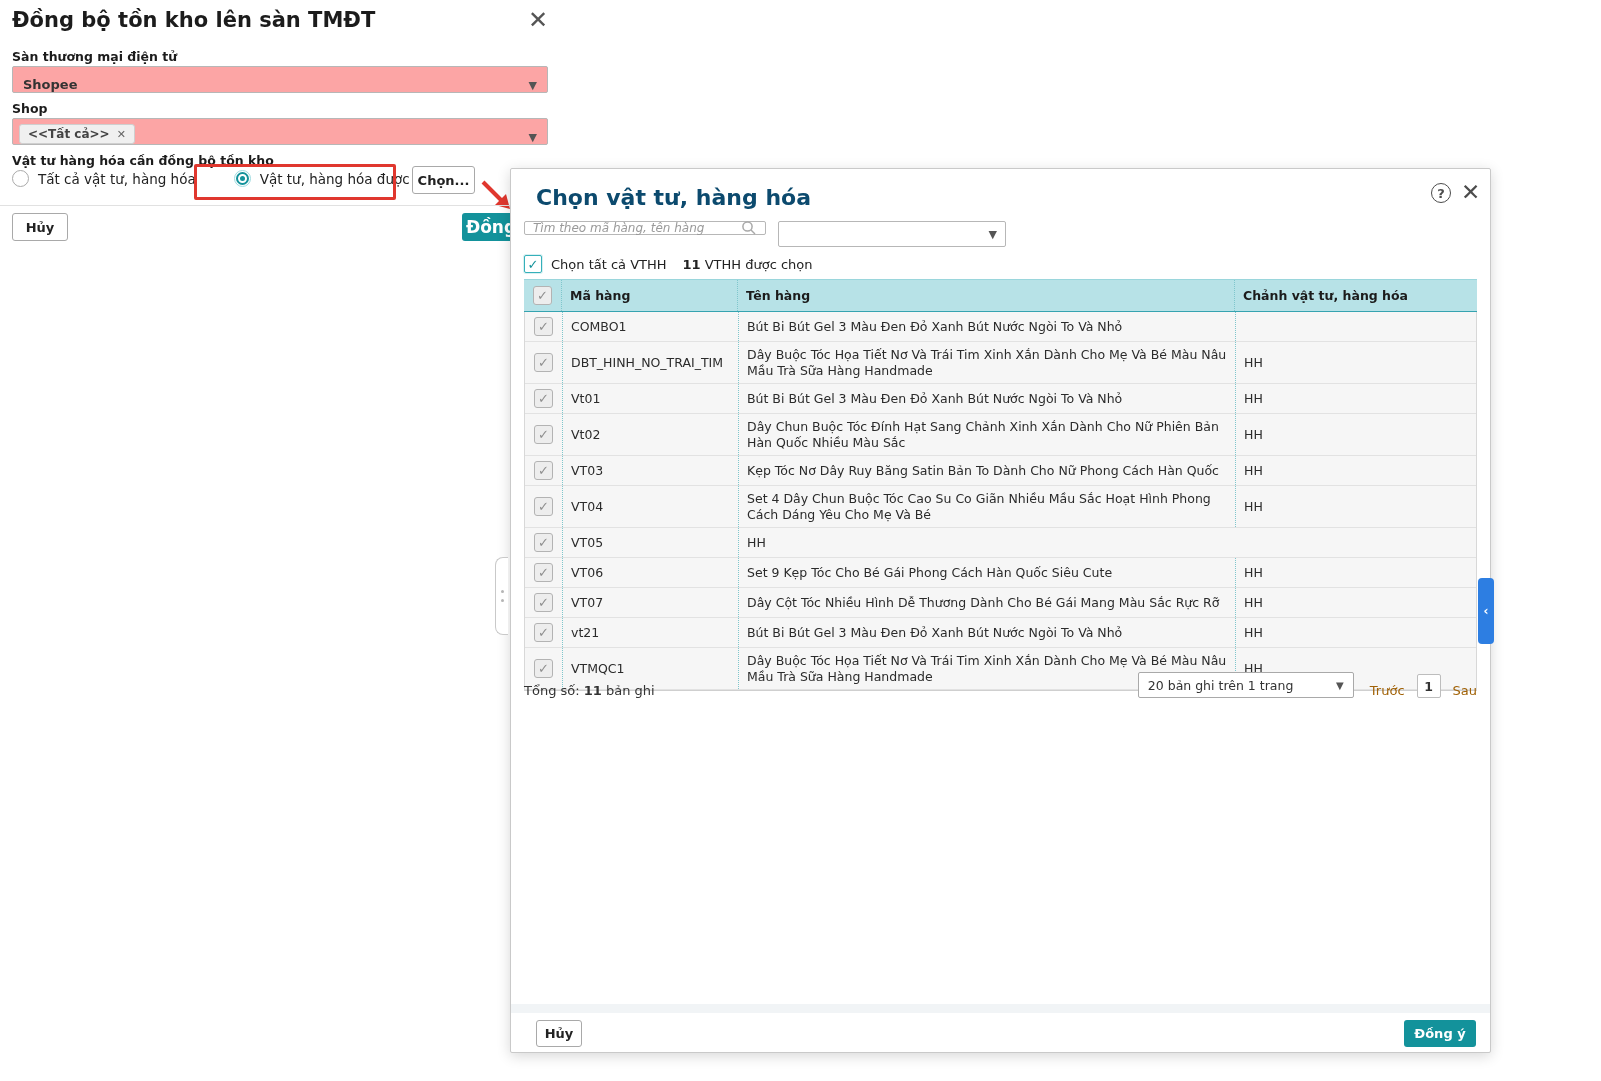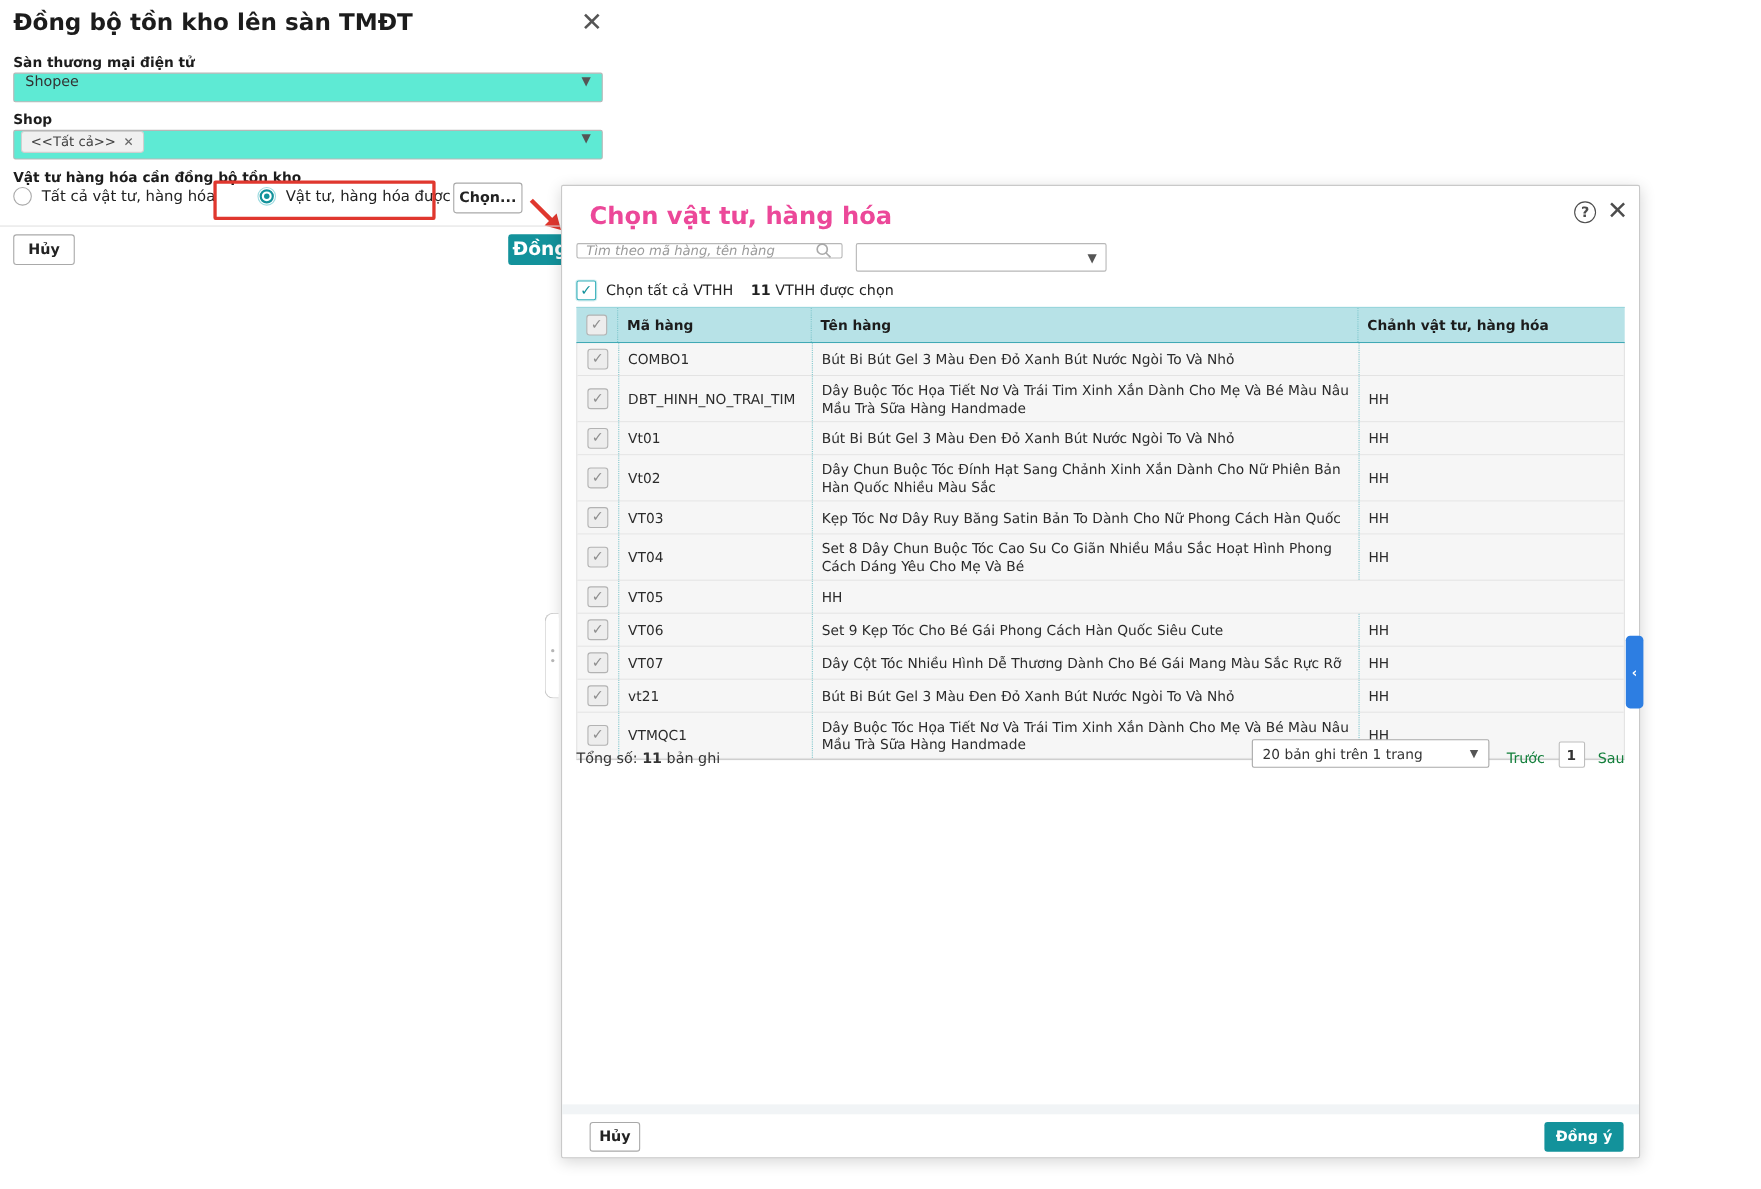--- a/index.html
+++ b/index.html
@@ -10,21 +10,21 @@
   *{box-sizing:border-box;margin:0;padding:0;}
   html,body{background:#fff;}
   body{font-family:"DejaVu Sans","Liberation Sans",sans-serif;color:var(--txt);}
   .canvas{position:relative;width:1601px;height:1081px;background:#fff;overflow:hidden;}
 
   
   .dlg1-title{position:absolute;left:12px;top:8px;font-size:21px;font-weight:bold;color:#1c1c1c;}
   .dlg1-close{position:absolute;left:528px;top:6px;font-size:24px;color:#555;cursor:pointer;font-weight:400;}
   .f-label{position:absolute;font-size:12.5px;font-weight:bold;color:#1c1c1c;}
   .selectbox{position:absolute;left:12px;width:536px;height:27px;border:1px solid #b7b7b7;border-radius:2px;
-             background:#5eead4;display:flex;align-items:flex-start;padding:0 10px;font-size:13px;color:#333;}
+             background:#fca5a5;display:flex;align-items:flex-end;padding:0 10px;font-size:13px;color:#333;font-weight:bold;}
   .selectbox .caret{margin-left:auto;color:#555;font-size:11px;}
   .tagchip{display:inline-flex;align-items:center;gap:7px;background:#f0f0f0;border:1px solid #cfcfcf;
            border-radius:3px;padding:2px 8px;font-size:12px;color:#444;margin-left:-4px;}
   .tagchip .x{color:#666;font-size:11px;cursor:pointer;}
   .radio-row{position:absolute;left:12px;top:170px;display:flex;align-items:center;font-size:13.5px;color:#222;}
   .radio{width:17px;height:17px;border:1px solid #aaa;border-radius:50%;background:#fff;margin-right:9px;flex:0 0 auto;}
   .radio.sel{border:1px solid #9edbe0;display:flex;align-items:center;justify-content:center;}
   .radio.sel .mid{width:13px;height:13px;border:2px solid var(--teal);border-radius:50%;display:flex;align-items:center;justify-content:center;}
   .radio.sel .dot{width:5px;height:5px;background:var(--teal);border-radius:50%;}
   .red-box{position:absolute;left:194px;top:164px;width:202px;height:36px;border:3px solid var(--red);border-radius:2px;pointer-events:none;}
@@ -33,21 +33,21 @@
   .btn-chon{position:absolute;left:412px;top:166px;width:63px;height:28px;font-weight:bold;}
   .dlg1-divider{position:absolute;left:0;top:205px;width:510px;height:1px;background:#e1e1e1;}
   .btn-huy1{position:absolute;left:12px;top:213px;width:56px;height:28px;font-weight:bold;}
   .btn-dong{position:absolute;left:462px;top:213px;width:58px;height:28px;background:var(--teal);border:none;
             border-radius:3px;color:#fff;font-weight:bold;font-size:17px;display:flex;align-items:center;justify-content:center;}
   .red-arrow{position:absolute;left:479px;top:178px;}
 
   
   .dlg2{position:absolute;left:510px;top:168px;width:981px;height:885px;background:#fff;
         border:1px solid #c9c9c9;border-radius:2px;box-shadow:0 3px 14px rgba(0,0,0,.16);}
-  .dlg2-title{position:absolute;left:25px;top:16px;font-size:22px;font-weight:bold;color:#ec4899;}
+  .dlg2-title{position:absolute;left:25px;top:16px;font-size:22px;font-weight:bold;color:#0c4a6e;}
   .help-icon{position:absolute;left:920px;top:14px;width:20px;height:20px;border:1.6px solid #4c4c4c;border-radius:50%;
              display:flex;align-items:center;justify-content:center;font-size:13px;font-weight:bold;color:#4c4c4c;cursor:pointer;}
   .dlg2-close{position:absolute;left:950px;top:10px;font-size:23px;color:#4c4c4c;cursor:pointer;}
   .search-wrap{position:absolute;left:13px;top:52px;width:242px;height:14px;border:1px solid #b7b7b7;border-radius:2px;
                display:flex;align-items:center;padding:0 8px;background:#fff;}
   .search-wrap input{border:none;outline:none;flex:1;font-size:12px;font-style:italic;color:#555;min-width:0;
                      font-family:"DejaVu Sans","Liberation Sans",sans-serif;background:transparent;}
   .search-wrap input::placeholder{color:#9a9a9a;}
   .combo2{position:absolute;left:267px;top:52px;width:228px;height:26px;border:1px solid #b7b7b7;border-radius:2px;
           background:#fff;display:flex;align-items:center;padding:0 8px;}
@@ -74,21 +74,21 @@
   .cb-grey{width:19px;height:19px;border:1px solid #b3b3b3;border-radius:3px;background:#ededed;color:#8f8f8f;
            display:flex;align-items:center;justify-content:center;font-size:13px;}
   .trow{min-height:28px;}
 
   
   .pgr{position:absolute;left:13px;top:503px;width:953px;display:flex;align-items:flex-end;font-size:13px;color:#333;}
   .pgr .total b{font-weight:bold;}
   .pgsize{margin-left:auto;width:216px;height:26px;border:1px solid #a9a9a9;border-radius:2px;display:flex;
           align-items:center;padding:0 9px;font-size:12.5px;color:#333;background:#fff;}
   .pgsize .caret{margin-left:auto;color:#555;font-size:10px;}
-  .pg-prev,.pg-next{color:#15803d;margin-left:16px;}
+  .pg-prev,.pg-next{color:#a16207;margin-left:16px;}
   .pg-num{width:24px;height:24px;border:1px solid #bdbdbd;border-radius:2px;background:#fff;display:flex;
           align-items:center;justify-content:center;font-weight:bold;margin-left:12px;font-size:12.5px;}
   .pg-next{margin-left:12px;}
 
   
   .dlg2-strip{position:absolute;left:0;top:835px;width:979px;height:9px;background:#f1f4f6;}
   .btn-huy2{position:absolute;left:25px;top:851px;width:46px;height:27px;font-weight:bold;}
   .btn-ok{position:absolute;left:893px;top:851px;width:72px;height:27px;background:var(--teal);border:none;border-radius:3px;
           color:#fff;font-weight:bold;font-size:13px;display:flex;align-items:center;justify-content:center;cursor:pointer;}
 
@@ -223,21 +223,21 @@
     <div class="tcell col-code c-code">VT03</div>
     <div class="tcell col-name c-name">Kẹp Tóc Nơ Dây Ruy Băng Satin Bản To Dành Cho Nữ Phong Cách Hàn Quốc</div>
     <div class="tcell col-group c-group">HH</div>
   </div>
 
   <div class="trow">
     <div class="tcell col-cb">
               <span class="cb-grey">✓</span>
             </div>
     <div class="tcell col-code c-code">VT04</div>
-    <div class="tcell col-name c-name">Set 8 Dây Chun Buộc Tóc Cao Su Co Giãn Nhiều Mầu Sắc Hoạt Hình Phong Cách Dáng Yêu Cho Mẹ Và Bé</div>
+    <div class="tcell col-name c-name">Set 4 Dây Chun Buộc Tóc Cao Su Co Giãn Nhiều Mầu Sắc Hoạt Hình Phong Cách Dáng Yêu Cho Mẹ Và Bé</div>
     <div class="tcell col-group c-group">HH</div>
   </div>
 
   <div class="trow">
     <div class="tcell col-cb">
               <span class="cb-grey">✓</span>
             </div>
     <div class="tcell col-code c-code">VT05</div>
     <div class="tcell col-group c-group">HH</div>
   </div>

